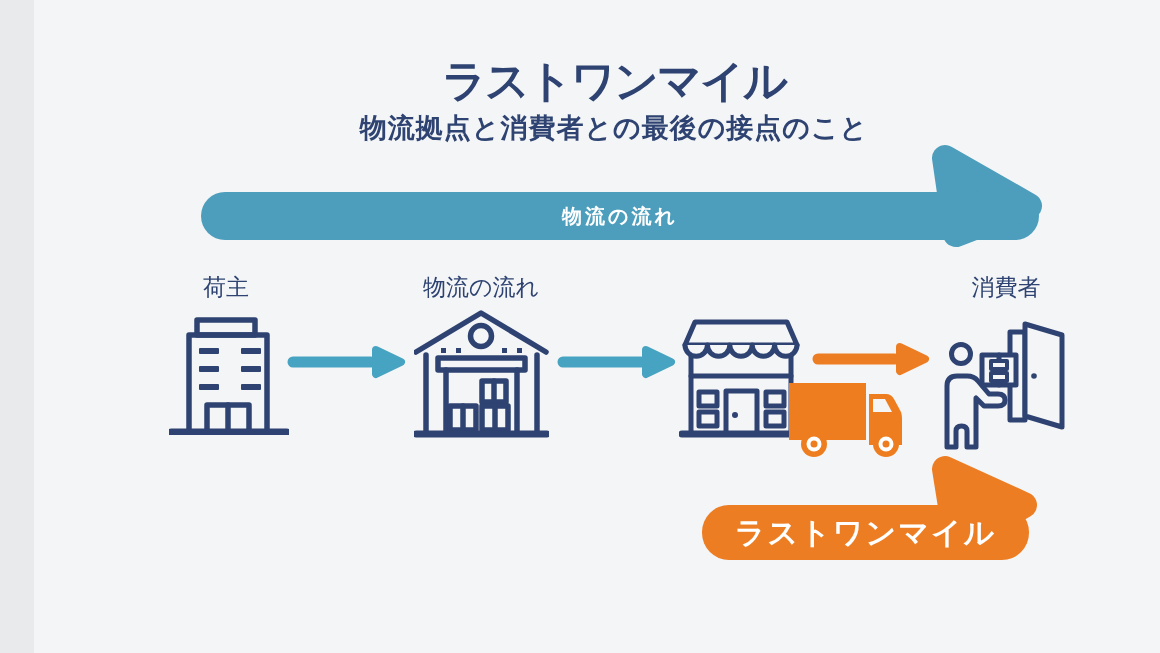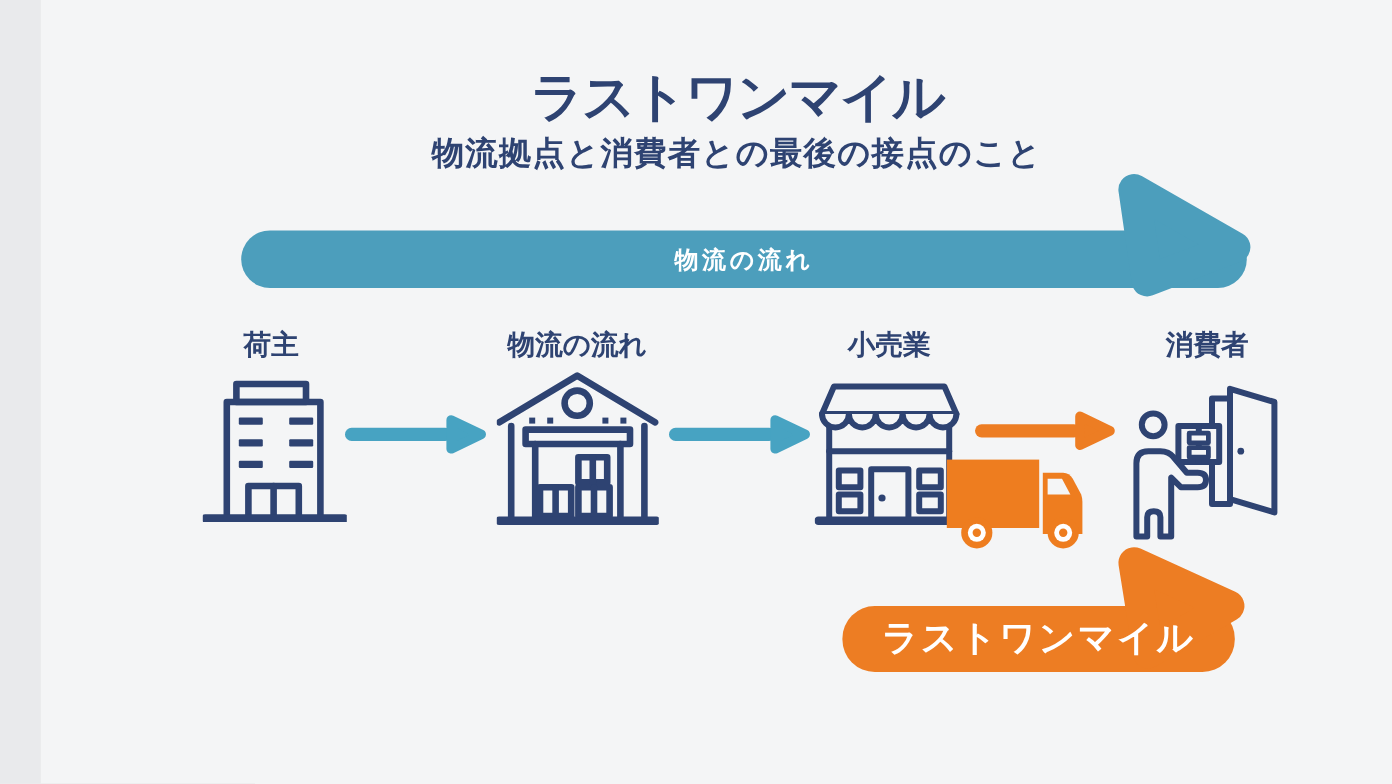--- a/index.html
+++ b/index.html
@@ -20,40 +20,39 @@
   .flow-text{
     left:167px;top:192px;width:838px;height:32px;line-height:48px;
     font-size:20px;letter-spacing:3px;
   }
   .lastmile-text{
     left:668px;top:505px;width:327px;height:55px;line-height:55px;
     font-size:30px;letter-spacing:2px;
   }
   .node-label{
     top:272px;width:128px;text-align:center;
-    font-size:23px;font-weight:700;color:#2E4372;
+    font-size:23px;font-weight:400;color:#2E4372;
   }
 </style>
 </head>
 <body>
 
 <div class="stage">
 
   <div class="abs title">ラストワンマイル</div>
   <div class="abs subtitle">物流拠点と消費者との最後の接点のこと</div>
 
   <svg class="abs" style="left:163px;top:136px" width="850" height="112" viewBox="0 0 850 112">
     <rect x="4" y="56" width="838" height="48" rx="24" fill="#4C9EBC"></rect>
     <polygon points="748,22 832,70 759,98" fill="#4C9EBC" stroke="#4C9EBC" stroke-width="26" stroke-linejoin="round"></polygon>
   </svg>
   <div class="abs banner-text flow-text">物流の流れ</div>
 
   <div class="abs node-label" style="left:128px">荷主</div>
   <div class="abs node-label" style="left:383px">物流の流れ</div>
-  <div class="abs node-label" style="left:643px">小売業</div>
   <div class="abs node-label" style="left:908px">消費者</div>
 
   <svg class="abs" style="left:135px;top:300px" width="120" height="135" viewBox="0 0 120 135">
     <g stroke="#2E4372" stroke-width="5.5" fill="none" stroke-linejoin="round" stroke-linecap="round">
       <rect x="28" y="20" width="58" height="15"></rect>
       <rect x="20" y="35" width="78" height="97"></rect>
       <path d="M38 132 V105 H80 V132"></path>
       <line x1="59" y1="105" x2="59" y2="132"></line>
       <line x1="2" y1="132" x2="118" y2="132" stroke-width="7"></line>
     </g>

